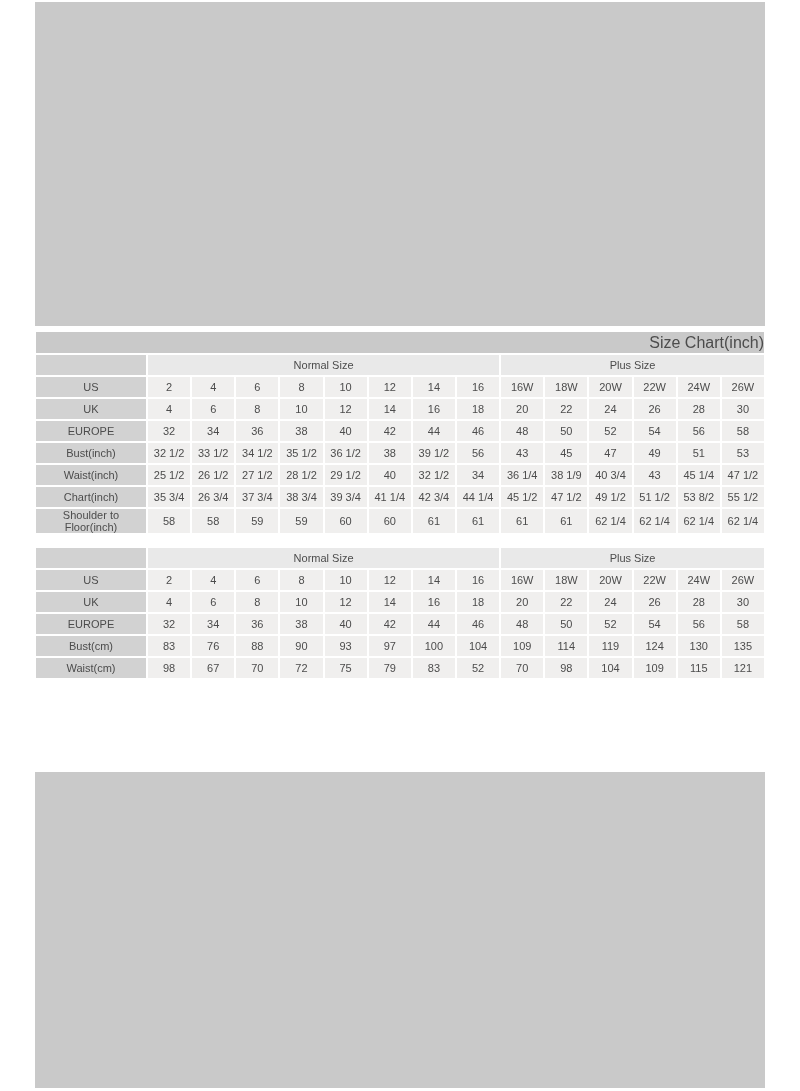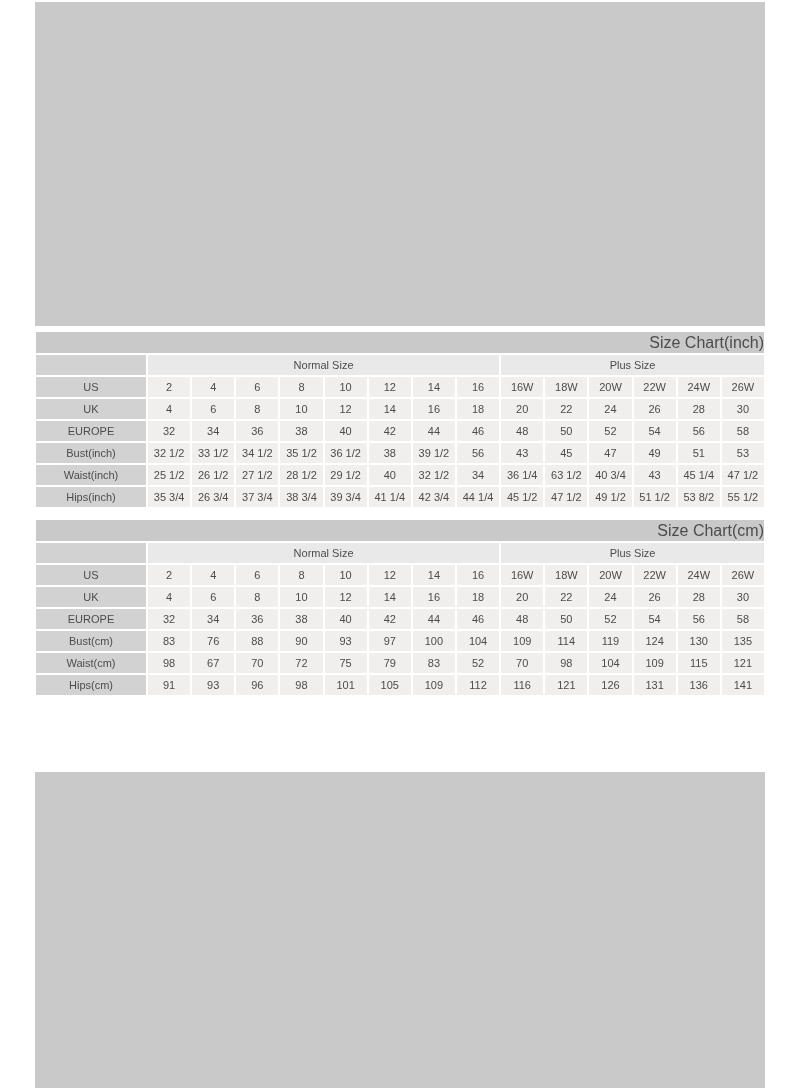--- a/index.html
+++ b/index.html
@@ -147,49 +147,66 @@
             <td class="label-cell">Waist(inch)</td>
             <td class="value-cell">25 1/2</td>
             <td class="value-cell">26 1/2</td>
             <td class="value-cell">27 1/2</td>
             <td class="value-cell">28 1/2</td>
             <td class="value-cell">29 1/2</td>
             <td class="value-cell">40</td>
             <td class="value-cell">32 1/2</td>
             <td class="value-cell">34</td>
             <td class="value-cell">36 1/4</td>
-            <td class="value-cell">63 1/2</td>
+            <td class="value-cell">38 1/9</td>
             <td class="value-cell">40 3/4</td>
             <td class="value-cell">43</td>
             <td class="value-cell">45 1/4</td>
             <td class="value-cell">47 1/2</td>
           </tr>
           <tr>
-            <td class="label-cell">Hips(inch)</td>
+            <td class="label-cell">Chart(inch)</td>
             <td class="value-cell">35 3/4</td>
             <td class="value-cell">26 3/4</td>
             <td class="value-cell">37 3/4</td>
             <td class="value-cell">38 3/4</td>
             <td class="value-cell">39 3/4</td>
             <td class="value-cell">41 1/4</td>
             <td class="value-cell">42 3/4</td>
             <td class="value-cell">44 1/4</td>
             <td class="value-cell">45 1/2</td>
             <td class="value-cell">47 1/2</td>
             <td class="value-cell">49 1/2</td>
             <td class="value-cell">51 1/2</td>
             <td class="value-cell">53 8/2</td>
             <td class="value-cell">55 1/2</td>
           </tr>
+          <tr>
+            <td class="label-cell">Shoulder to
+Floor(inch)</td>
+            <td class="value-cell">58</td>
+            <td class="value-cell">58</td>
+            <td class="value-cell">59</td>
+            <td class="value-cell">59</td>
+            <td class="value-cell">60</td>
+            <td class="value-cell">60</td>
+            <td class="value-cell">61</td>
+            <td class="value-cell">61</td>
+            <td class="value-cell">61</td>
+            <td class="value-cell">61</td>
+            <td class="value-cell">62 1/4</td>
+            <td class="value-cell">62 1/4</td>
+            <td class="value-cell">62 1/4</td>
+            <td class="value-cell">62 1/4</td>
+          </tr>
         </tbody>
     </table>
   </div>
 
   <div class="size-table">
-    <div class="title-bar">Size Chart(cm)</div>
     <table class="size-grid">
       <colgroup>
         <col style="width:110px">
         <col>
           <col>
           <col>
           <col>
           <col>
           <col>
           <col>
@@ -285,36 +302,19 @@
             <td class="value-cell">79</td>
             <td class="value-cell">83</td>
             <td class="value-cell">52</td>
             <td class="value-cell">70</td>
             <td class="value-cell">98</td>
             <td class="value-cell">104</td>
             <td class="value-cell">109</td>
             <td class="value-cell">115</td>
             <td class="value-cell">121</td>
           </tr>
-          <tr>
-            <td class="label-cell">Hips(cm)</td>
-            <td class="value-cell">91</td>
-            <td class="value-cell">93</td>
-            <td class="value-cell">96</td>
-            <td class="value-cell">98</td>
-            <td class="value-cell">101</td>
-            <td class="value-cell">105</td>
-            <td class="value-cell">109</td>
-            <td class="value-cell">112</td>
-            <td class="value-cell">116</td>
-            <td class="value-cell">121</td>
-            <td class="value-cell">126</td>
-            <td class="value-cell">131</td>
-            <td class="value-cell">136</td>
-            <td class="value-cell">141</td>
-          </tr>
         </tbody>
     </table>
   </div>
 
 </div>
 
 <div id="image-bottom" class="image-block"></div>
 
 </body></html>

